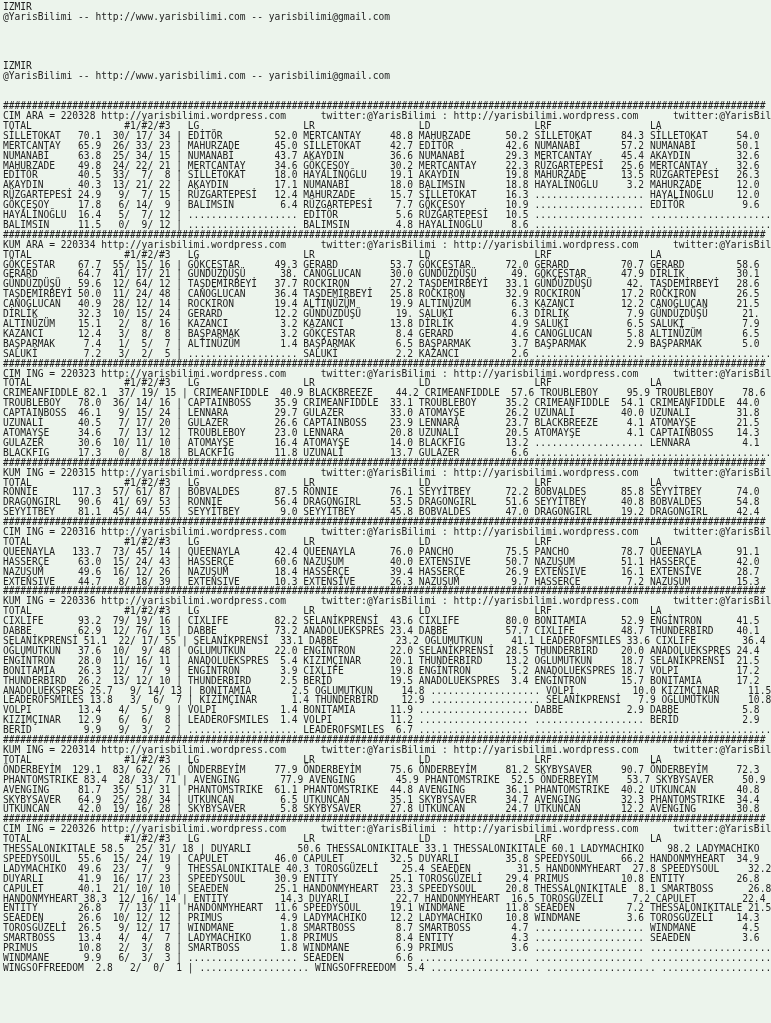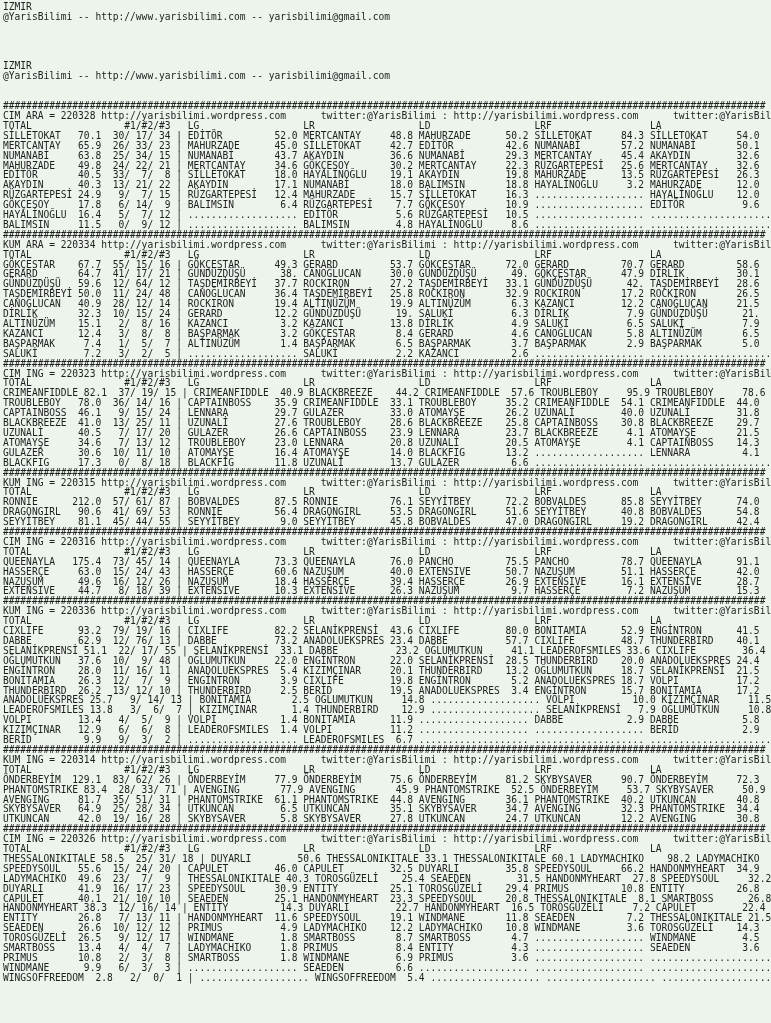--- a/index.html
+++ b/index.html
@@ -66,35 +66,34 @@
       <div class="ln">ALTINÜZÜM    15.1   2/  8/ 16 | KAZANCI         3.2 KAZANCI        13.8 DİRLİK          4.9 SALUKİ          6.5 SALUKİ          7.9</div>
       <div class="ln">KAZANCI      12.4   3/  8/  8 | BAŞPARMAK       3.2 GÖKÇESTAR       8.4 GERARD          4.6 CANOĞLUCAN      5.8 ALTINÜZÜM       6.5</div>
       <div class="ln">BAŞPARMAK     7.4   1/  5/  7 | ALTINÜZÜM       1.4 BAŞPARMAK       6.5 BAŞPARMAK       3.7 BAŞPARMAK       2.9 BAŞPARMAK       5.0</div>
       <div class="ln">SALUKİ        7.2   3/  2/  5 | ................... SALUKİ          2.2 KAZANCI         2.6 ................... .........................</div>
       <div class="ln">####################################################################################################################################</div>
       <div class="ln">CIM ING = 220323 http://yarisbilimi.wordpress.com      twitter:@YarisBilimi : http://yarisbilimi.wordpress.com      twitter:@YarisBilimi</div>
       <div class="ln">TOTAL                #1/#2/#3   LG                  LR                  LD                  LRF                 LA                  </div>
       <div class="ln">CRIMEANFIDDLE 82.1  37/ 19/ 15 | CRIMEANFIDDLE  40.9 BLACKBREEZE    44.2 CRIMEANFIDDLE  57.6 TROUBLEBOY     95.9 TROUBLEBOY     78.6</div>
       <div class="ln">TROUBLEBOY   78.0  36/ 14/ 16 | CAPTAINBOSS    35.9 CRIMEANFIDDLE  33.1 TROUBLEBOY     35.2 CRIMEANFIDDLE  54.1 CRIMEANFIDDLE  44.0</div>
       <div class="ln">CAPTAINBOSS  46.1   9/ 15/ 24 | LENNARA        29.7 GULAZER        33.0 ATOMAYŞE       26.2 UZUNALİ        40.0 UZUNALİ        31.8</div>
-      <div class="ln">BLACKBREEZE  41.0  13/ 25/ 11 | UZUNALİ        27.6 TROUBLEBOY     28.6 BLACKBREEZE    25.8 CAPTAINBOSS    30.8 BLACKBREEZE    29.7</div>
       <div class="ln">UZUNALİ      40.5   7/ 17/ 20 | GULAZER        26.6 CAPTAINBOSS    23.9 LENNARA        23.7 BLACKBREEZE     4.1 ATOMAYŞE       21.5</div>
       <div class="ln">ATOMAYŞE     34.6   7/ 13/ 12 | TROUBLEBOY     23.0 LENNARA        20.8 UZUNALİ        20.5 ATOMAYŞE        4.1 CAPTAINBOSS    14.3</div>
       <div class="ln">GULAZER      30.6  10/ 11/ 10 | ATOMAYŞE       16.4 ATOMAYŞE       14.0 BLACKFIG       13.2 ................... LENNARA         4.1</div>
       <div class="ln">BLACKFIG     17.3   0/  8/ 18 | BLACKFIG       11.8 UZUNALİ        13.7 GULAZER         6.6 ................... .........................</div>
       <div class="ln">####################################################################################################################################</div>
       <div class="ln">KUM ING = 220315 http://yarisbilimi.wordpress.com      twitter:@YarisBilimi : http://yarisbilimi.wordpress.com      twitter:@YarisBilimi</div>
       <div class="ln">TOTAL                #1/#2/#3   LG                  LR                  LD                  LRF                 LA                  </div>
-      <div class="ln">RONNIE      212.0  57/ 61/ 87 | BOBVALDES      87.5 RONNIE         76.1 SEYYİTBEY      72.2 BOBVALDES      85.8 SEYYİTBEY      74.0</div>
+      <div class="ln">RONNIE      117.3  57/ 61/ 87 | BOBVALDES      87.5 RONNIE         76.1 SEYYİTBEY      72.2 BOBVALDES      85.8 SEYYİTBEY      74.0</div>
       <div class="ln">DRAGONGIRL   90.6  41/ 69/ 53 | RONNIE         56.4 DRAGONGIRL     53.5 DRAGONGIRL     51.6 SEYYİTBEY      40.8 BOBVALDES      54.8</div>
       <div class="ln">SEYYİTBEY    81.1  45/ 44/ 55 | SEYYİTBEY       9.0 SEYYİTBEY      45.8 BOBVALDES      47.0 DRAGONGIRL     19.2 DRAGONGIRL     42.4</div>
       <div class="ln">####################################################################################################################################</div>
       <div class="ln">CIM ING = 220316 http://yarisbilimi.wordpress.com      twitter:@YarisBilimi : http://yarisbilimi.wordpress.com      twitter:@YarisBilimi</div>
       <div class="ln">TOTAL                #1/#2/#3   LG                  LR                  LD                  LRF                 LA                  </div>
-      <div class="ln">QUEENAYLA   175.4  73/ 45/ 14 | QUEENAYLA      73.3 QUEENAYLA      76.0 PANCHO         75.5 PANCHO         78.7 QUEENAYLA      91.1</div>
+      <div class="ln">QUEENAYLA   133.7  73/ 45/ 14 | QUEENAYLA      42.4 QUEENAYLA      76.0 PANCHO         75.5 PANCHO         78.7 QUEENAYLA      91.1</div>
       <div class="ln">HASSERÇE     63.0  15/ 24/ 43 | HASSERÇE       60.6 NAZUŞUM        40.0 EXTENSIVE      50.7 NAZUŞUM        51.1 HASSERÇE       42.0</div>
       <div class="ln">NAZUŞUM      49.6  16/ 12/ 26 | NAZUŞUM        18.4 HASSERÇE       39.4 HASSERÇE       26.9 EXTENSIVE      16.1 EXTENSIVE      28.7</div>
       <div class="ln">EXTENSIVE    44.7   8/ 18/ 39 | EXTENSIVE      10.3 EXTENSIVE      26.3 NAZUŞUM         9.7 HASSERÇE        7.2 NAZUŞUM        15.3</div>
       <div class="ln">####################################################################################################################################</div>
       <div class="ln">KUM ING = 220336 http://yarisbilimi.wordpress.com      twitter:@YarisBilimi : http://yarisbilimi.wordpress.com      twitter:@YarisBilimi</div>
       <div class="ln">TOTAL                #1/#2/#3   LG                  LR                  LD                  LRF                 LA                  </div>
       <div class="ln">CIXLIFE      93.2  79/ 19/ 16 | CIXLIFE        82.2 SELANİKPRENSİ  43.6 CIXLIFE        80.0 BONITAMIA      52.9 ENGİNTRON      41.5</div>
       <div class="ln">DABBE        62.9  12/ 76/ 13 | DABBE          73.2 ANADOLUEKSPRES 23.4 DABBE          57.7 CIXLIFE        48.7 THUNDERBIRD    40.1</div>
       <div class="ln">SELANİKPRENSİ 51.1  22/ 17/ 55 | SELANİKPRENSİ  33.1 DABBE          23.2 OĞLUMUTKUN     41.1 LEADEROFSMILES 33.6 CIXLIFE        36.4</div>
       <div class="ln">OĞLUMUTKUN   37.6  10/  9/ 48 | OĞLUMUTKUN     22.0 ENGİNTRON      22.0 SELANİKPRENSİ  28.5 THUNDERBIRD    20.0 ANADOLUEKSPRES 24.4</div>
@@ -111,21 +110,21 @@
       <div class="ln">TOTAL                #1/#2/#3   LG                  LR                  LD                  LRF                 LA                  </div>
       <div class="ln">ÖNDERBEYİM  129.1  83/ 62/ 26 | ÖNDERBEYİM     77.9 ÖNDERBEYİM     75.6 ÖNDERBEYİM     81.2 SKYBYSAVER     90.7 ÖNDERBEYİM     72.3</div>
       <div class="ln">PHANTOMSTRIKE 83.4  28/ 33/ 71 | AVENGING       77.9 AVENGING       45.9 PHANTOMSTRIKE  52.5 ÖNDERBEYİM     53.7 SKYBYSAVER     50.9</div>
       <div class="ln">AVENGING     81.7  35/ 51/ 31 | PHANTOMSTRIKE  61.1 PHANTOMSTRIKE  44.8 AVENGING       36.1 PHANTOMSTRIKE  40.2 UTKUNCAN       40.8</div>
       <div class="ln">SKYBYSAVER   64.9  25/ 28/ 34 | UTKUNCAN        6.5 UTKUNCAN       35.1 SKYBYSAVER     34.7 AVENGING       32.3 PHANTOMSTRIKE  34.4</div>
       <div class="ln">UTKUNCAN     42.0  19/ 16/ 28 | SKYBYSAVER      5.8 SKYBYSAVER     27.8 UTKUNCAN       24.7 UTKUNCAN       12.2 AVENGING       30.8</div>
       <div class="ln">####################################################################################################################################</div>
       <div class="ln">CIM ING = 220326 http://yarisbilimi.wordpress.com      twitter:@YarisBilimi : http://yarisbilimi.wordpress.com      twitter:@YarisBilimi</div>
       <div class="ln">TOTAL                #1/#2/#3   LG                  LR                  LD                  LRF                 LA                  </div>
       <div class="ln">THESSALONIKITALE 58.5  25/ 31/ 18 | DUYARLI        50.6 THESSALONIKITALE 33.1 THESSALONIKITALE 60.1 LADYMACHIKO    98.2 LADYMACHIKO    42.1</div>
-      <div class="ln">SPEEDYSOUL   55.6  15/ 24/ 20 | CAPULET        46.0 CAPULET        32.5 DUYARLI        35.8 SPEEDYSOUL     66.2 HANDONMYHEART  34.9</div>
+      <div class="ln">SPEEDYSOUL   55.6  15/ 24/ 19 | CAPULET        46.0 CAPULET        32.5 DUYARLI        35.8 SPEEDYSOUL     66.2 HANDONMYHEART  34.9</div>
       <div class="ln">LADYMACHIKO  49.6  23/  7/  9 | THESSALONIKITALE 40.3 TOROSGÜZELİ    25.4 SEAEDEN        31.5 HANDONMYHEART  27.8 SPEEDYSOUL     32.2</div>
       <div class="ln">DUYARLI      41.9  16/ 17/ 23 | SPEEDYSOUL     30.9 ENTITY         25.1 TOROSGÜZELİ    29.4 PRIMUS         10.8 ENTITY         26.8</div>
       <div class="ln">CAPULET      40.1  21/ 10/ 10 | SEAEDEN        25.1 HANDONMYHEART  23.3 SPEEDYSOUL     20.8 THESSALONIKITALE  8.1 SMARTBOSS      26.8</div>
       <div class="ln">HANDONMYHEART 38.3  12/ 16/ 14 | ENTITY         14.3 DUYARLI        22.7 HANDONMYHEART  16.5 TOROSGÜZELİ     7.2 CAPULET        22.4</div>
       <div class="ln">ENTITY       26.8   7/ 13/ 11 | HANDONMYHEART  11.6 SPEEDYSOUL     19.1 WINDMANE       11.8 SEAEDEN         7.2 THESSALONIKITALE 21.5</div>
       <div class="ln">SEAEDEN      26.6  10/ 12/ 12 | PRIMUS          4.9 LADYMACHIKO    12.2 LADYMACHIKO    10.8 WINDMANE        3.6 TOROSGÜZELİ    14.3</div>
       <div class="ln">TOROSGÜZELİ  26.5   9/ 12/ 17 | WINDMANE        1.8 SMARTBOSS       8.7 SMARTBOSS       4.7 ................... WINDMANE        4.5</div>
       <div class="ln">SMARTBOSS    13.4   4/  4/  7 | LADYMACHIKO     1.8 PRIMUS          8.4 ENTITY          4.3 ................... SEAEDEN         3.6</div>
       <div class="ln">PRIMUS       10.8   2/  3/  8 | SMARTBOSS       1.8 WINDMANE        6.9 PRIMUS          3.6 ................... .........................</div>
       <div class="ln">WINDMANE      9.9   6/  3/  3 | ................... SEAEDEN         6.6 ................... ................... .........................</div>

